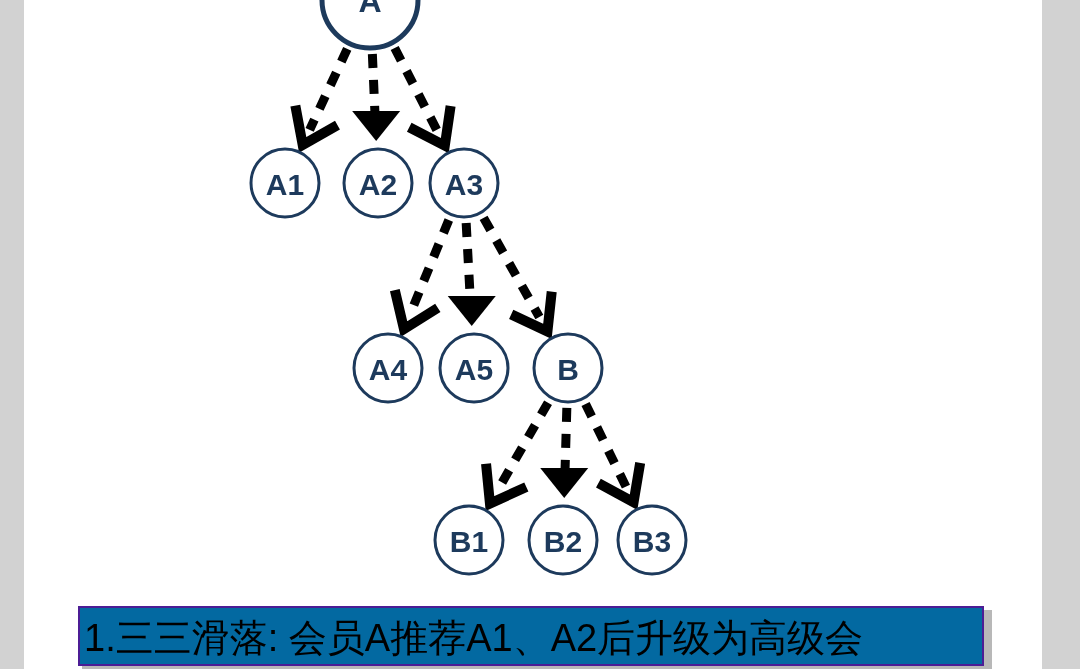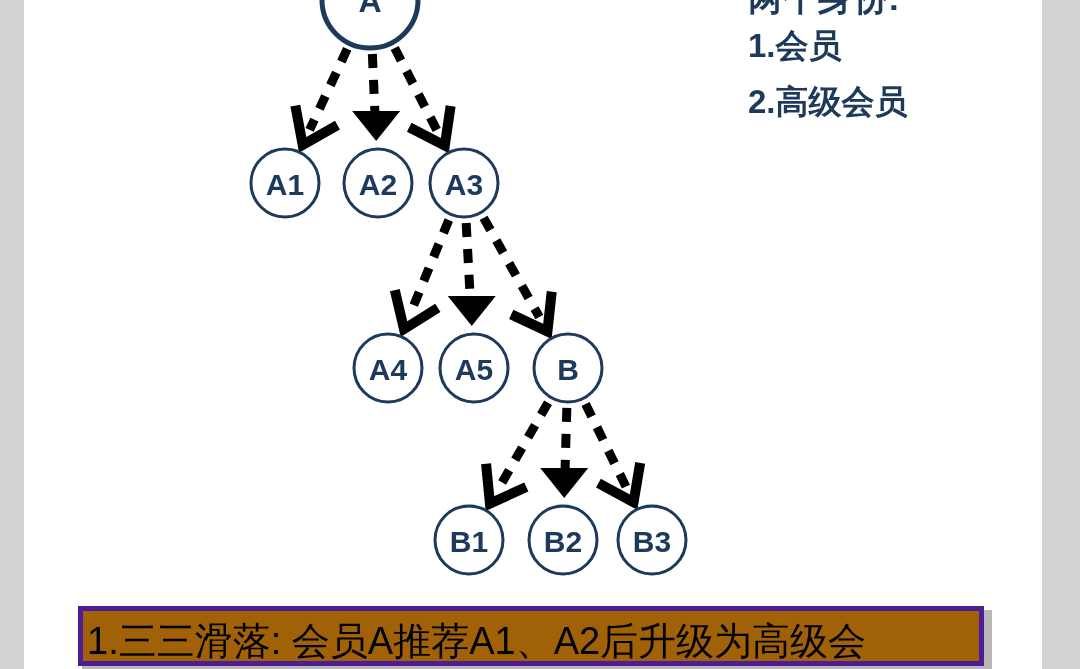--- a/index.html
+++ b/index.html
@@ -76,22 +76,22 @@
     width: 910px;
     height: 60px;
     background: #b8b8b8;
   }
   .caption-box {
     position: absolute;
     left: 78px;
     top: 606px;
     width: 906px;
     height: 60px;
-    border: 5px solid #4c1d95;
-    background: #a16207;
+    border: 2px solid #4c1d95;
+    background: #0369a1;
     box-sizing: border-box;
     overflow: hidden;
   }
   .caption-text {
     position: absolute;
     left: 4px;
     top: 4px;
     font-size: 38px;
     line-height: 52px;
     color: #000000;
@@ -223,24 +223,19 @@
           <circle cx="563" cy="540" r="34" class="node-circle"></circle>
           <text x="563" y="541" class="node-label">B2</text>
         </g>
         <g>
           <circle cx="652" cy="540" r="34" class="node-circle"></circle>
           <text x="652" y="541" class="node-label">B3</text>
         </g>
       </g>
   </svg>
 
-  <div class="legend">
-    <div class="legend-heading">两个身份:</div>
-    <div class="legend-item">1.会员</div>
-    <div class="legend-item">2.高级会员</div>
-  </div>
 
   <div class="caption-shadow"></div>
   <div class="caption-box">
     <div class="caption-text">1.三三滑落: 会员A推荐A1、A2后升级为高级会</div>
   </div>
 
 </div>
 
 </body></html>

